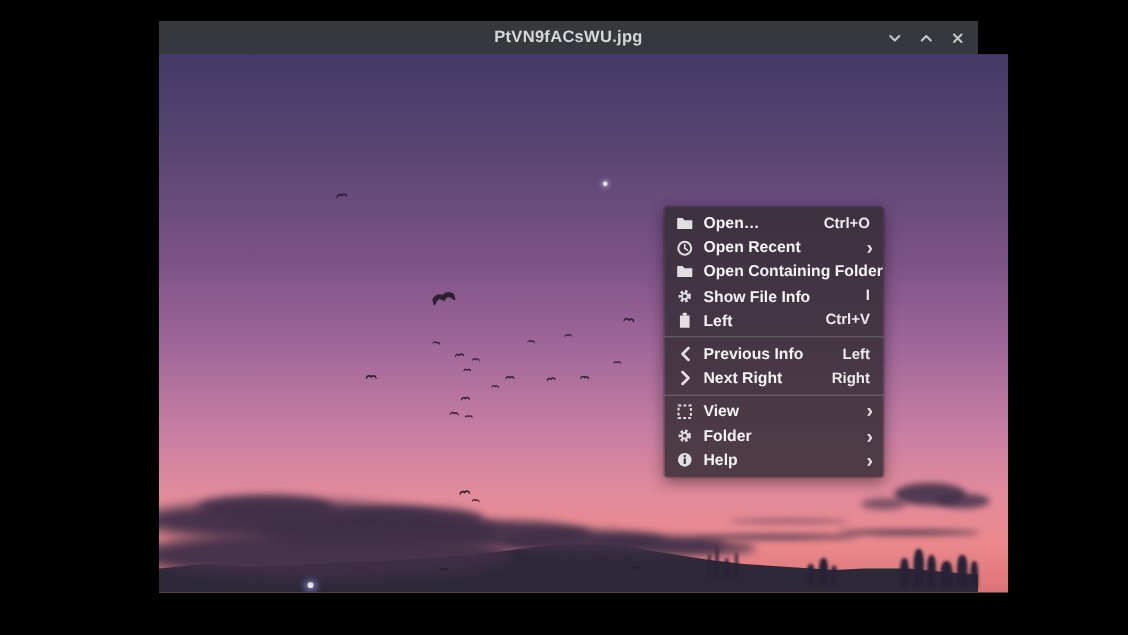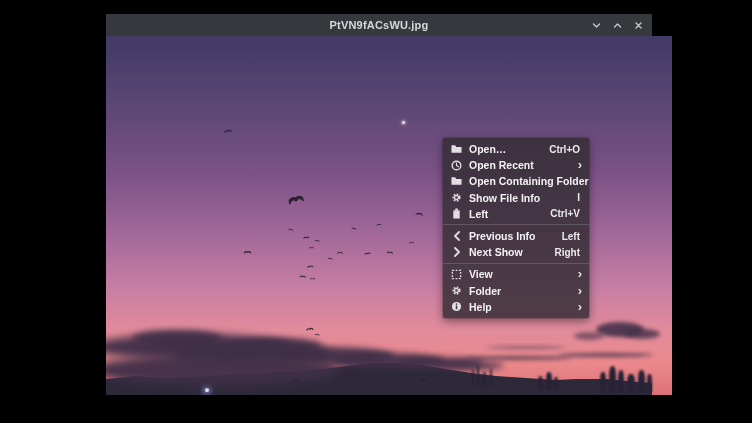--- a/index.html
+++ b/index.html
@@ -234,21 +234,21 @@
             </span>
             <span class="lbl">Previous Info</span>
             <span class="accel">Left</span>
           </div>
           <div class="mi">
             <span class="ic">
               <svg width="8" height="10" viewBox="0 0 8 10">
                 <polyline points="2,1 6,5 2,9" fill="none" stroke="#e2dfe2" stroke-width="1.8" stroke-linecap="round" stroke-linejoin="round"></polyline>
               </svg>
             </span>
-            <span class="lbl">Next Show</span>
+            <span class="lbl">Next Right</span>
             <span class="accel">Right</span>
           </div>
           <div class="sep"></div>
           <div class="mi">
             <span class="ic">
               <svg width="11" height="11" viewBox="0 0 12 12">
                 <rect x="1.5" y="1.5" width="9" height="9" fill="none" stroke="#e2dfe2" stroke-width="1.5" stroke-dasharray="2 1.6"></rect>
               </svg>
             </span>
             <span class="lbl">View</span>

